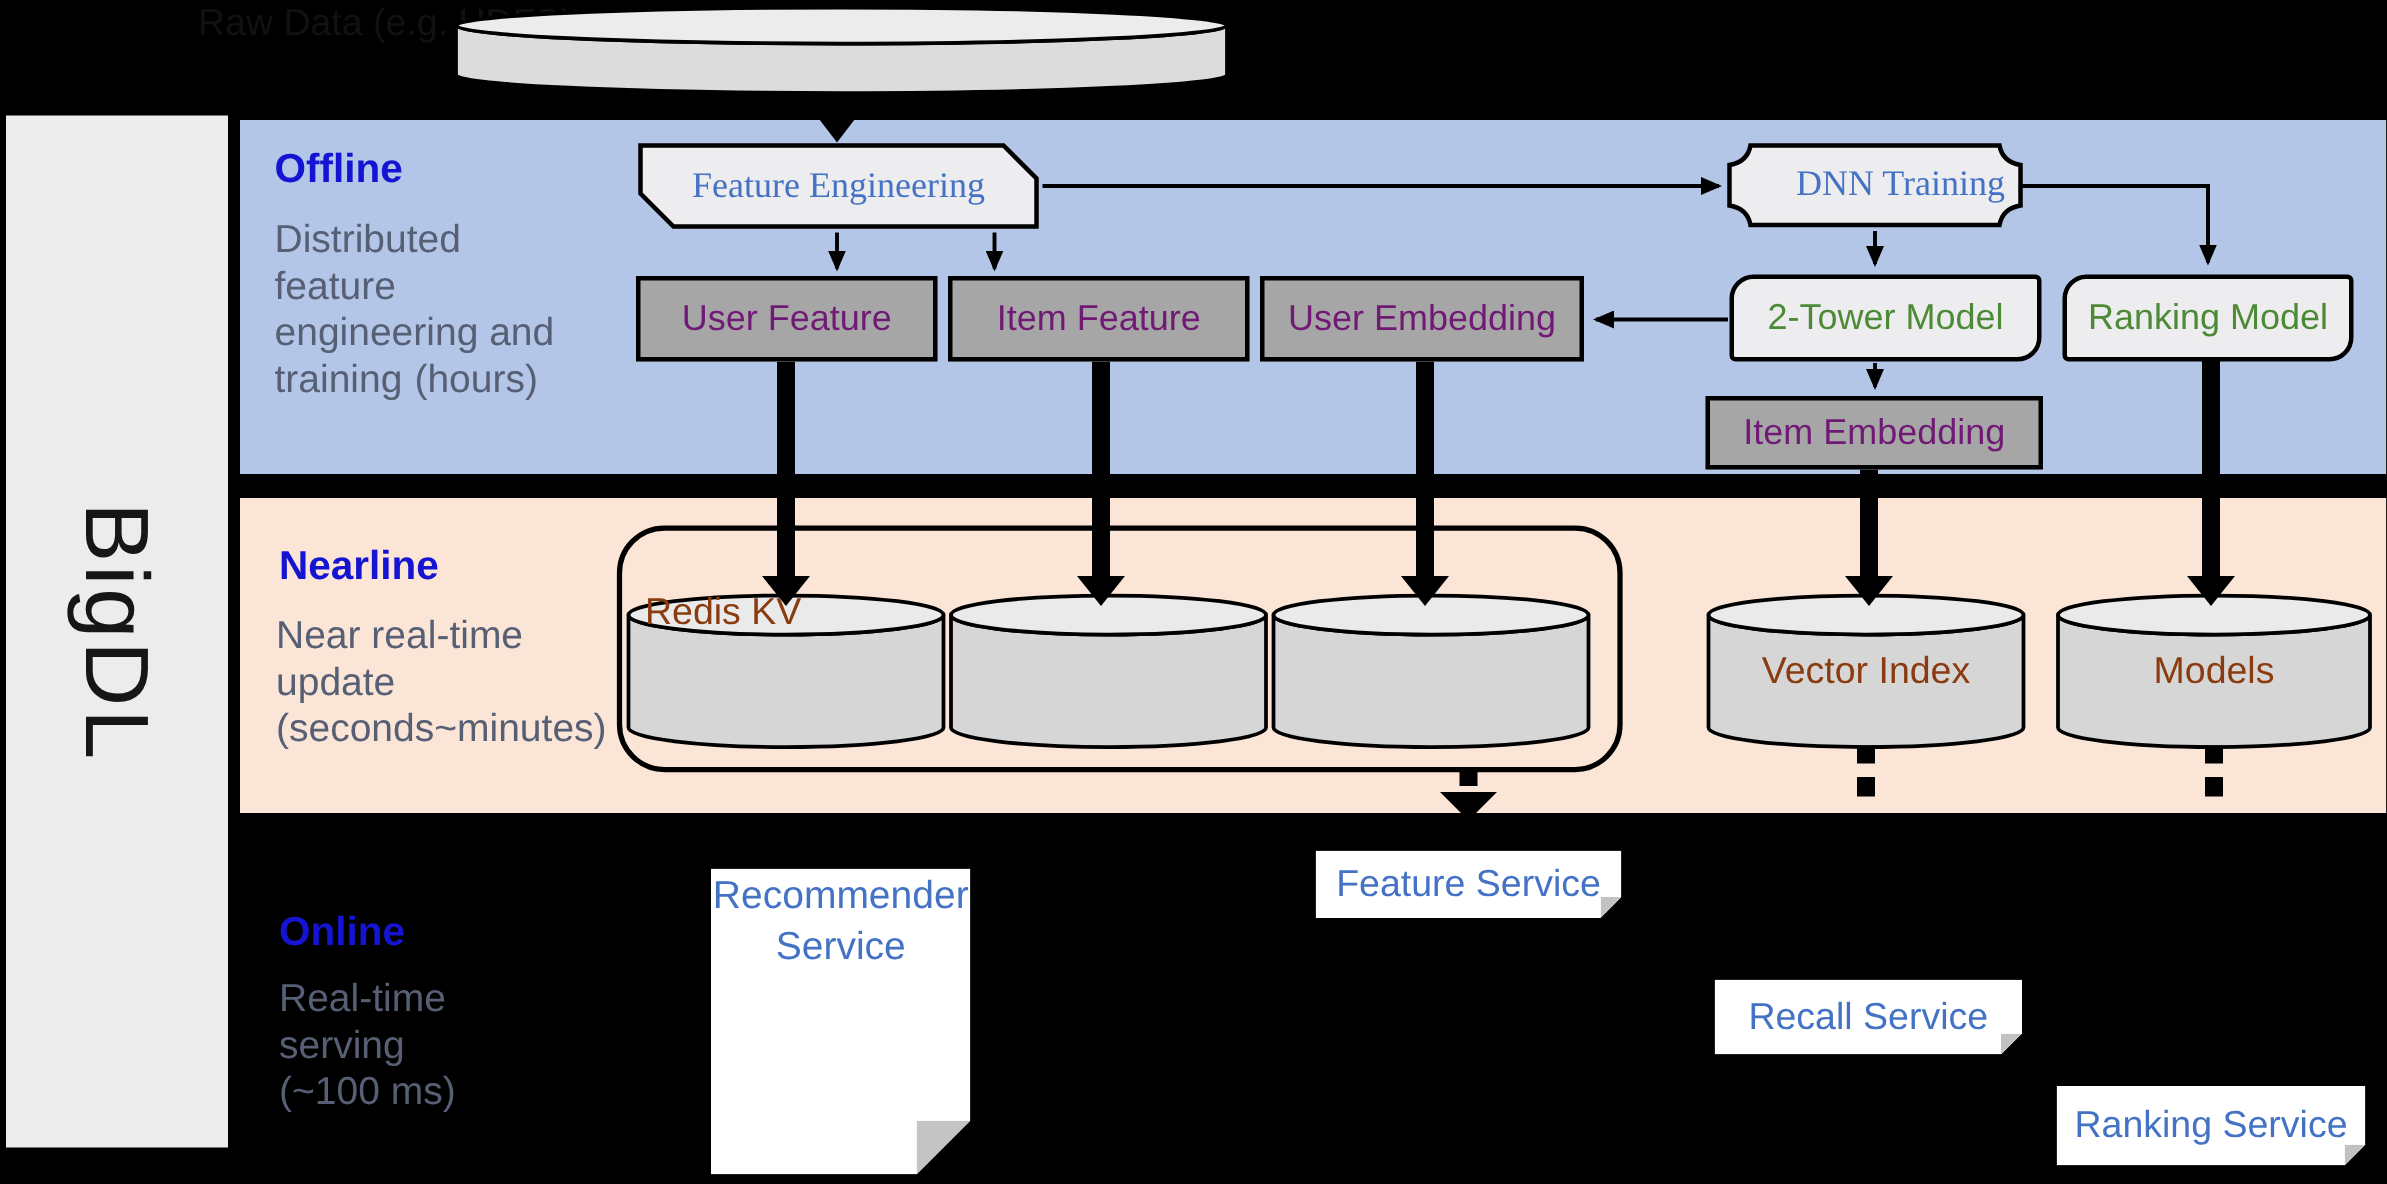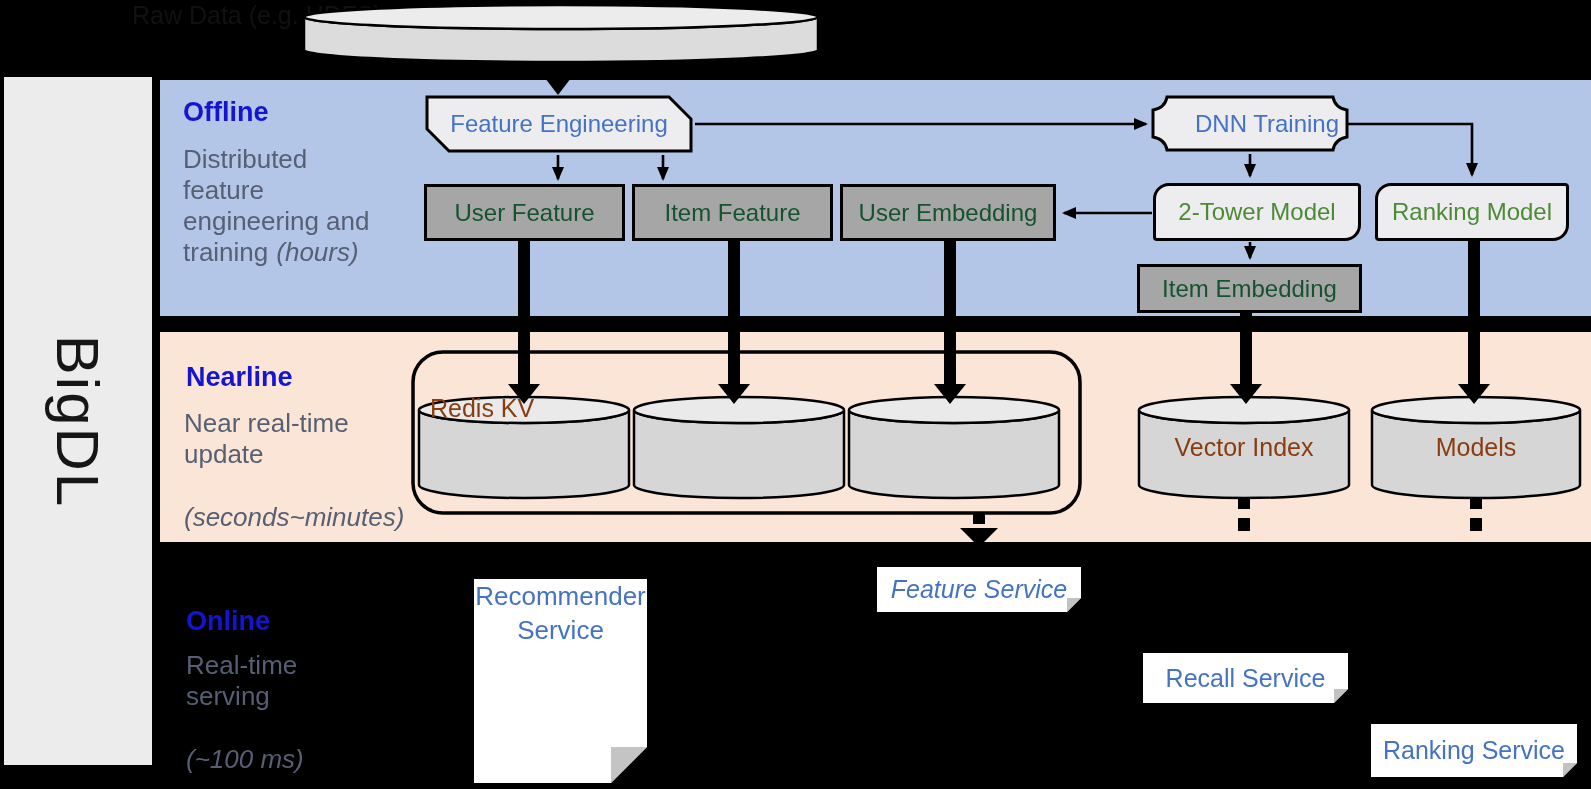--- a/index.html
+++ b/index.html
@@ -11,58 +11,58 @@
   #band-nearline{top:332px;height:210px;background:#fbe5d6;}
   
   .sidebar{position:absolute;left:4px;top:77px;width:148px;height:688px;background:#ececec;
            display:flex;align-items:center;justify-content:center;}
   .brand{transform:rotate(90deg);font-size:60px;color:#161616;letter-spacing:2px;white-space:nowrap;}
   
   .overlay{position:absolute;left:0;top:0;}
   
   .box{position:absolute;display:flex;align-items:center;justify-content:center;
        border:3px solid #000;box-sizing:border-box;font-size:24px;text-align:center;}
-  .gray{background:#a6a6a6;color:#14532d;}
+  .gray{background:#a6a6a6;color:#701a75;}
   .roundbox{background:#ededef;color:#4c8a35;border-radius:16px 4px 16px 4px;}
   .shape-label{position:absolute;display:flex;align-items:center;justify-content:center;
-               font-size:24px;color:#4472c4;text-align:center;}
+               font-size:24px;color:#4472c4;text-align:center;font-family:Liberation Serif, serif;}
   #uf{left:424px;top:184px;width:201px;height:57px;}
   #if{left:632px;top:184px;width:201px;height:57px;}
   #ue{left:840px;top:184px;width:216px;height:57px;}
   #tt{left:1153px;top:183px;width:208px;height:58px;}
   #rm{left:1375px;top:183px;width:194px;height:58px;}
   #ie{left:1137px;top:264px;width:225px;height:49px;}
   #fe-label{left:425px;top:95px;width:268px;height:58px;}
   #dnn-label{left:1153px;top:95px;width:228px;height:57px;}
   #raw-label{left:304px;top:24px;width:514px;height:30px;font-size:25px;color:#111;
              display:flex;align-items:center;justify-content:center;}
   
   .store-label{position:absolute;color:#8a3c10;font-size:25px;display:flex;
                align-items:center;justify-content:center;}
   #redis-label{left:430px;top:360px;margin-top:34px;}
   #vi-label{left:1139px;top:430px;width:210px;height:34px;}
   #mo-label{left:1372px;top:430px;width:208px;height:34px;}
   
   .stage-title{position:absolute;font-size:27px;color:#1414d2;font-weight:700;}
   .stage-desc{position:absolute;font-size:26px;line-height:31px;color:#565f73;}
-  .stage-desc .it{font-style:italic;margin-top:32px;}
+  .stage-desc .it{}
   .ml{margin-left:8px;}
   #t-offline{left:183px;top:97px;}
   #d-offline{left:183px;top:144px;}
   #t-nearline{left:186px;top:362px;}
   #d-nearline{left:184px;top:408px;}
   #t-online{left:186px;top:606px;font-weight:700;}
   #d-online{left:186px;top:650px;}
   
   .service{position:absolute;background:#fff;color:#4472c4;display:flex;align-items:center;
            justify-content:center;font-size:25px;
            clip-path:polygon(0 0,100% 0,100% calc(100% - 14px),calc(100% - 14px) 100%,0 100%);}
   .service::after{content:"";position:absolute;right:0;bottom:0;width:14px;height:14px;
            background:#c2c2c2;clip-path:polygon(0 0,100% 0,0 100%);}
-  #svc-feature{left:877px;top:567px;width:204px;height:45px;font-style:italic;}
+  #svc-feature{left:877px;top:567px;width:204px;height:45px;}
   #svc-recall{left:1143px;top:653px;width:205px;height:50px;}
   #svc-ranking{left:1371px;top:724px;width:206px;height:53px;}
   .doc{position:absolute;left:474px;top:579px;width:173px;height:204px;background:#fff;
        color:#4472c4;display:flex;flex-direction:column;align-items:center;justify-content:flex-start;
        font-size:26px;line-height:34px;
        clip-path:polygon(0 0,100% 0,100% calc(100% - 36px),calc(100% - 36px) 100%,0 100%);}
   .doc::after{content:"";position:absolute;right:0;bottom:0;width:36px;height:36px;
        background:#c4c4c4;clip-path:polygon(0 0,100% 0,0 100%);}
 </style>
 </head>

